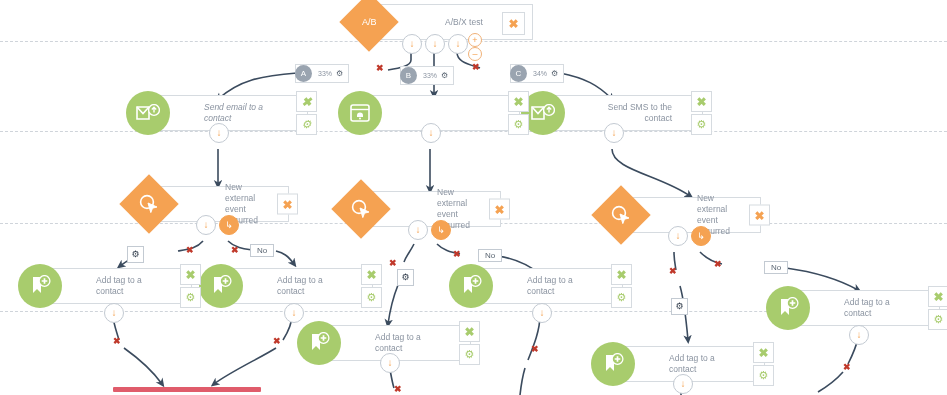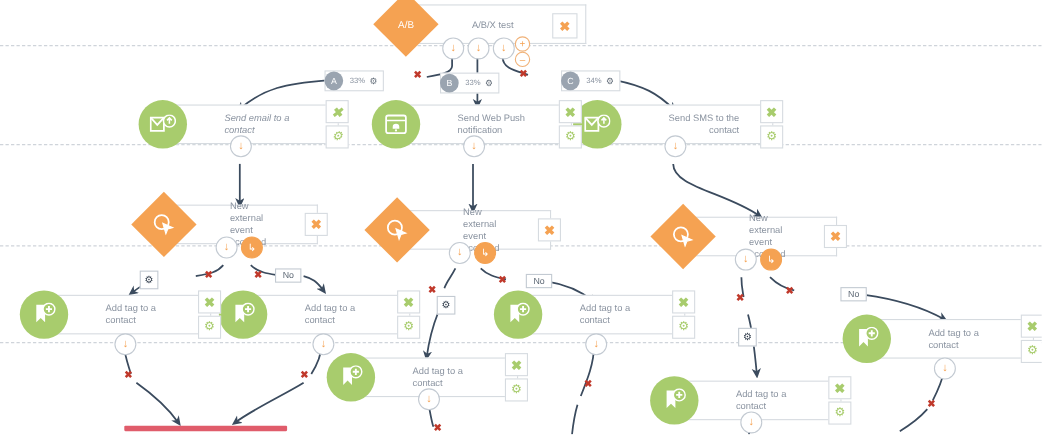--- a/index.html
+++ b/index.html
@@ -20,21 +20,21 @@
   .node .card{
     position:relative;height:36px;background:#ffffff;
     border:1px solid #d6dbe0;border-left:none;
     display:flex;align-items:center;
     box-sizing:border-box;
   }
   .node .label{
     font-size:8.5px;color:#8a93a0;line-height:11px;
     padding-left:56px;padding-right:30px;
   }
-  .node.diamondnode .label{padding-left:60px;}
+  .node.diamondnode .label{padding-left:76px;}
 
   
   .icon-circle{
     position:absolute;left:0;top:50%;transform:translate(0,-50%);
     width:44px;height:44px;border-radius:50%;
     background:#a8cc6d;display:flex;align-items:center;justify-content:center;
     z-index:3;
   }
   
   .icon-diamond{
@@ -243,21 +243,20 @@
   <div class="node" style="left:338px;top:95px;">
     <div class="icon-circle">
       <svg width="22" height="22" viewBox="0 0 22 22">
         <rect x="2" y="3" width="18" height="16" rx="2" fill="none" stroke="#fff" stroke-width="1.6"></rect>
         <path d="M2 7.5 L20 7.5" stroke="#fff" stroke-width="1.4"></path>
         <path d="M11 10.5 a3 3 0 0 0 -3 3 v1.6 h6 v-1.6 a3 3 0 0 0 -3 -3 z" fill="#fff"></path>
         <circle cx="11" cy="16.6" r="1" fill="#fff"></circle>
       </svg>
     </div>
     <div class="card" style="width:160px;margin-left:22px;">
-      <div class="label">Send Web Push notification</div>
       <div class="btn-stack">
         <div class="sq-btn">
           <span class="btn-x">✖</span>
           </div>
         <div class="sq-btn">
           <span class="btn-g">⚙</span>
           </div>
       </div>
     </div>
   </div>

